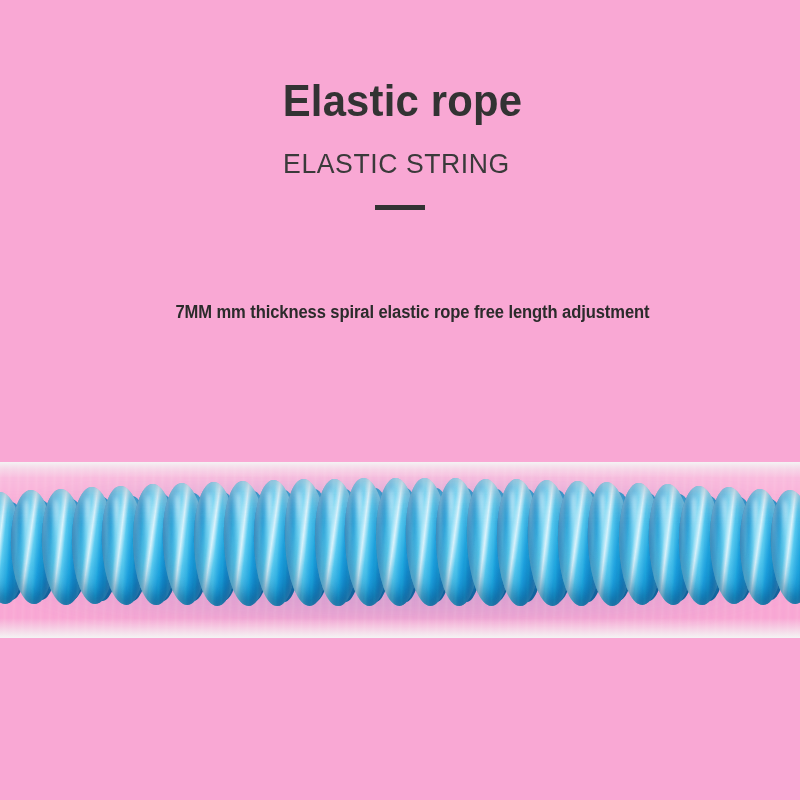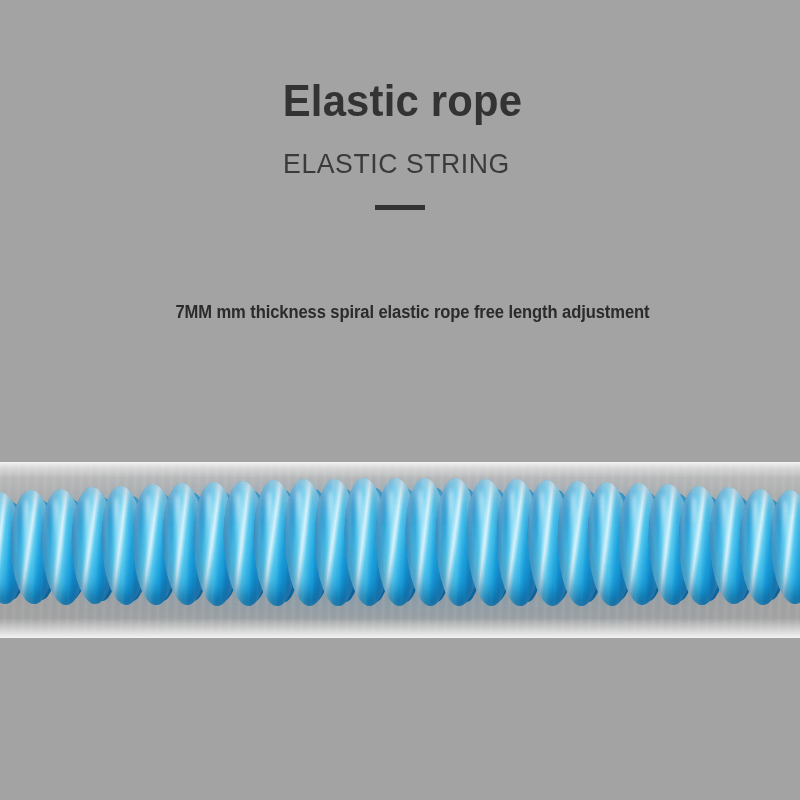--- a/index.html
+++ b/index.html
@@ -13,21 +13,21 @@
     font-family: "Liberation Sans", sans-serif;
     overflow: hidden;
     position: relative;
   }
 
   #banner {
     position: absolute;
     left: 0; top: 0;
     width: 800px;
     height: 800px;
-    background: #a3a3a3;
+    background: #f9a8d4;
     overflow: hidden;
   }
 
   
   .text-block {
     position: absolute;
     left: 0;
     top: 0;
     width: 800px;
     text-align: center;

